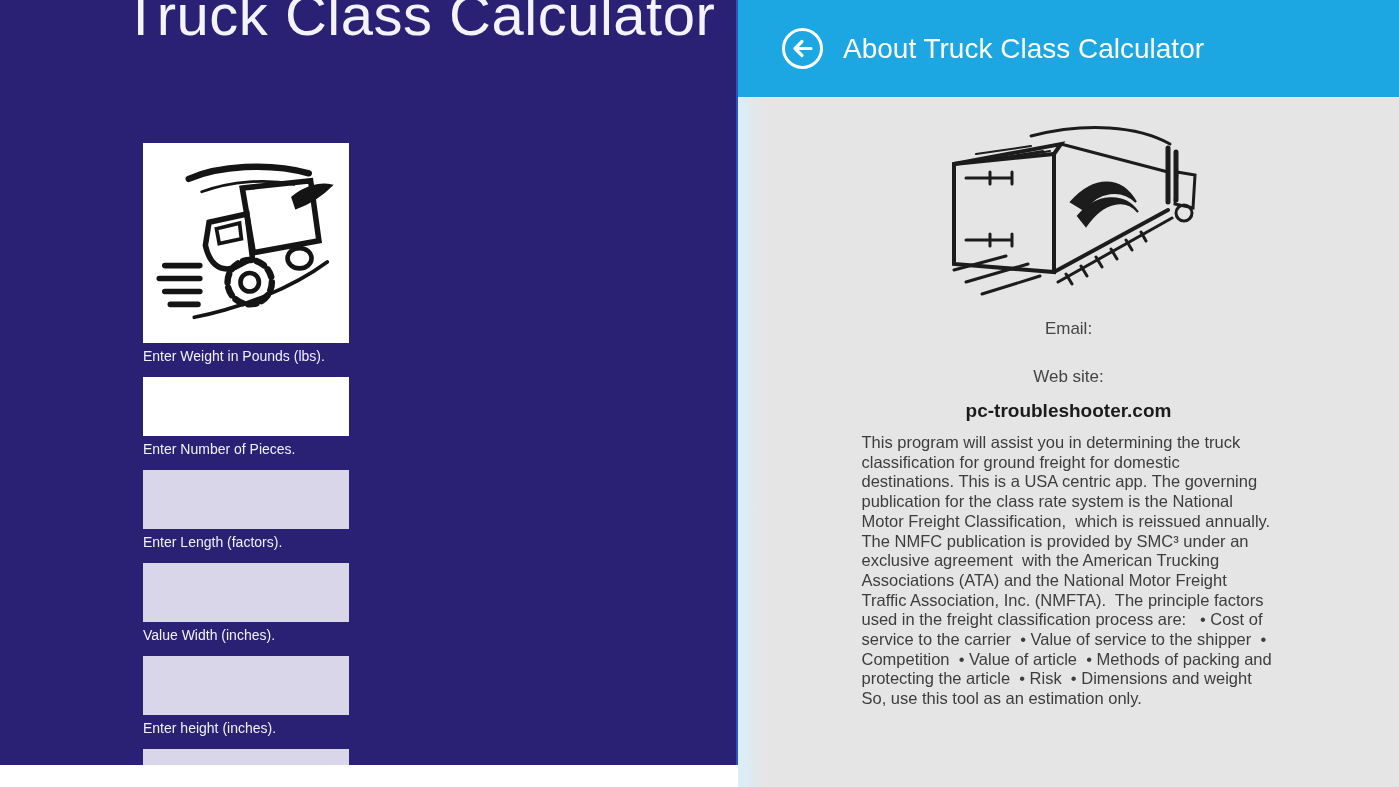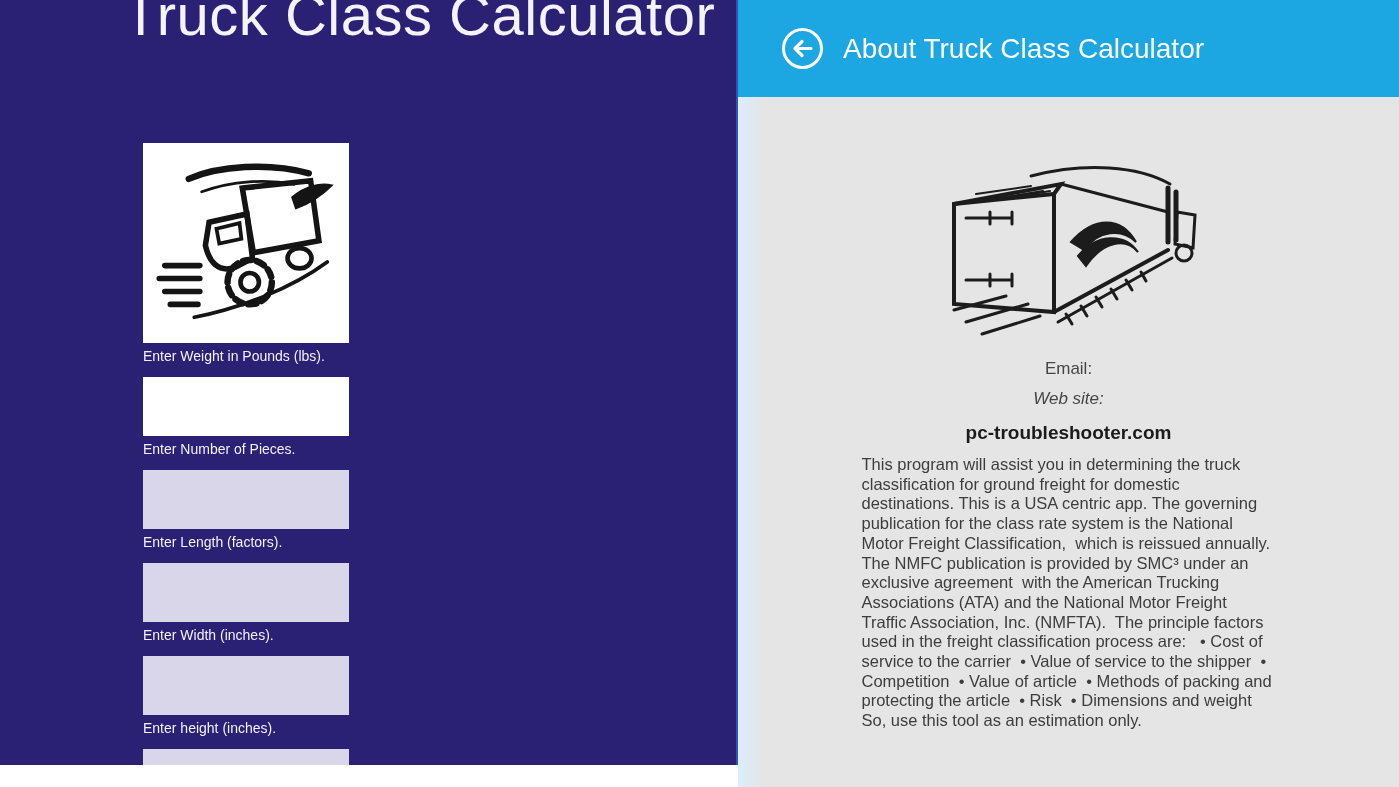--- a/index.html
+++ b/index.html
@@ -46,26 +46,26 @@
   }
   .back-button {
     width:43px; height:43px; border:none; background:transparent;
     cursor:pointer; padding:0; margin-right:19px; flex:0 0 43px;
   }
   .about-title {
     font-size:28px; font-weight:300; color:#ffffff; white-space:nowrap;
   }
   .about-content {
     display:flex; flex-direction:column; align-items:center;
-    padding-top:57px; text-align:center;
+    padding-top:17px; text-align:center;
   }
   .truck-image-about { width:266px; height:196px; }
   .contact-label { margin-top:9px; font-size:17px; color:#454545; }
   .contact-value { margin-top:13px; font-size:19px; font-weight:700; color:#1b1b1b; }
-  .contact-label.web { margin-top:10px;font-style:italic; }
+  .contact-label.web { margin-top:28px; }
   .description {
     margin-top:11px; width:414px; text-align:left;
     font-size:16.5px; line-height:19.7px; color:#3d3d3d;
     white-space:pre-wrap;
   }
   svg { display:block; }
 </style>
 </head>
 <body>
 
@@ -95,21 +95,21 @@
     <div class="form-stack">
       <label class="field-label">Enter Weight in Pounds (lbs).</label>
       <input class="field-input white" type="text" value="" style="">
 
       <label class="field-label">Enter Number of Pieces.</label>
       <input class="field-input" type="text" value="" style="">
 
       <label class="field-label">Enter Length (factors).</label>
       <input class="field-input" type="text" value="" style="">
 
-      <label class="field-label">Enter Width (inches).</label>
+      <label class="field-label">Value Width (inches).</label>
       <input class="field-input" type="text" value="" style="">
 
       <label class="field-label">Enter height (inches).</label>
       <input class="field-input" type="text" value="" style="">
     </div>
   </div>
 
   <div class="right-panel">
     <div class="edge-glow"></div>
 

